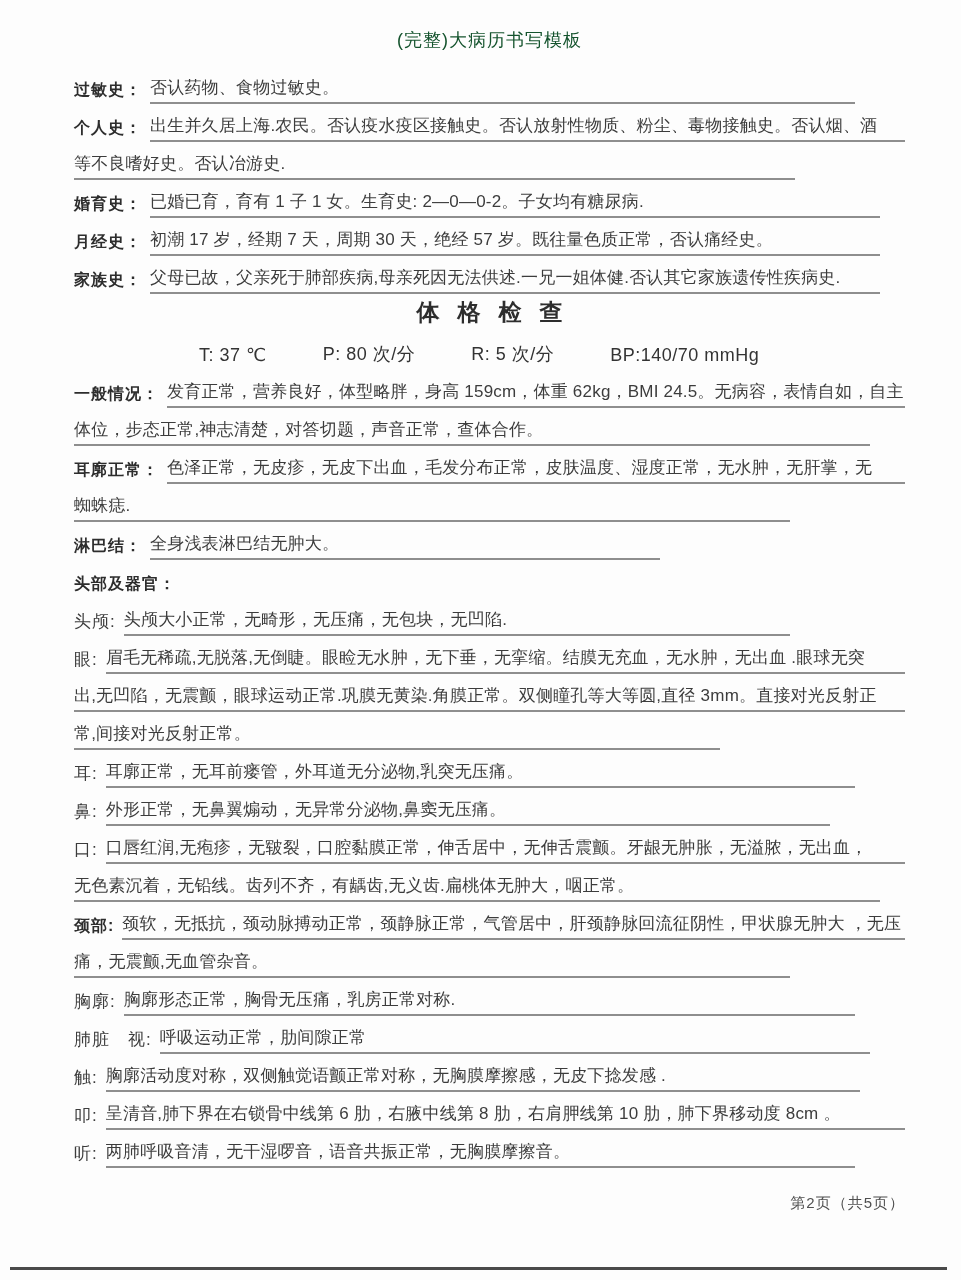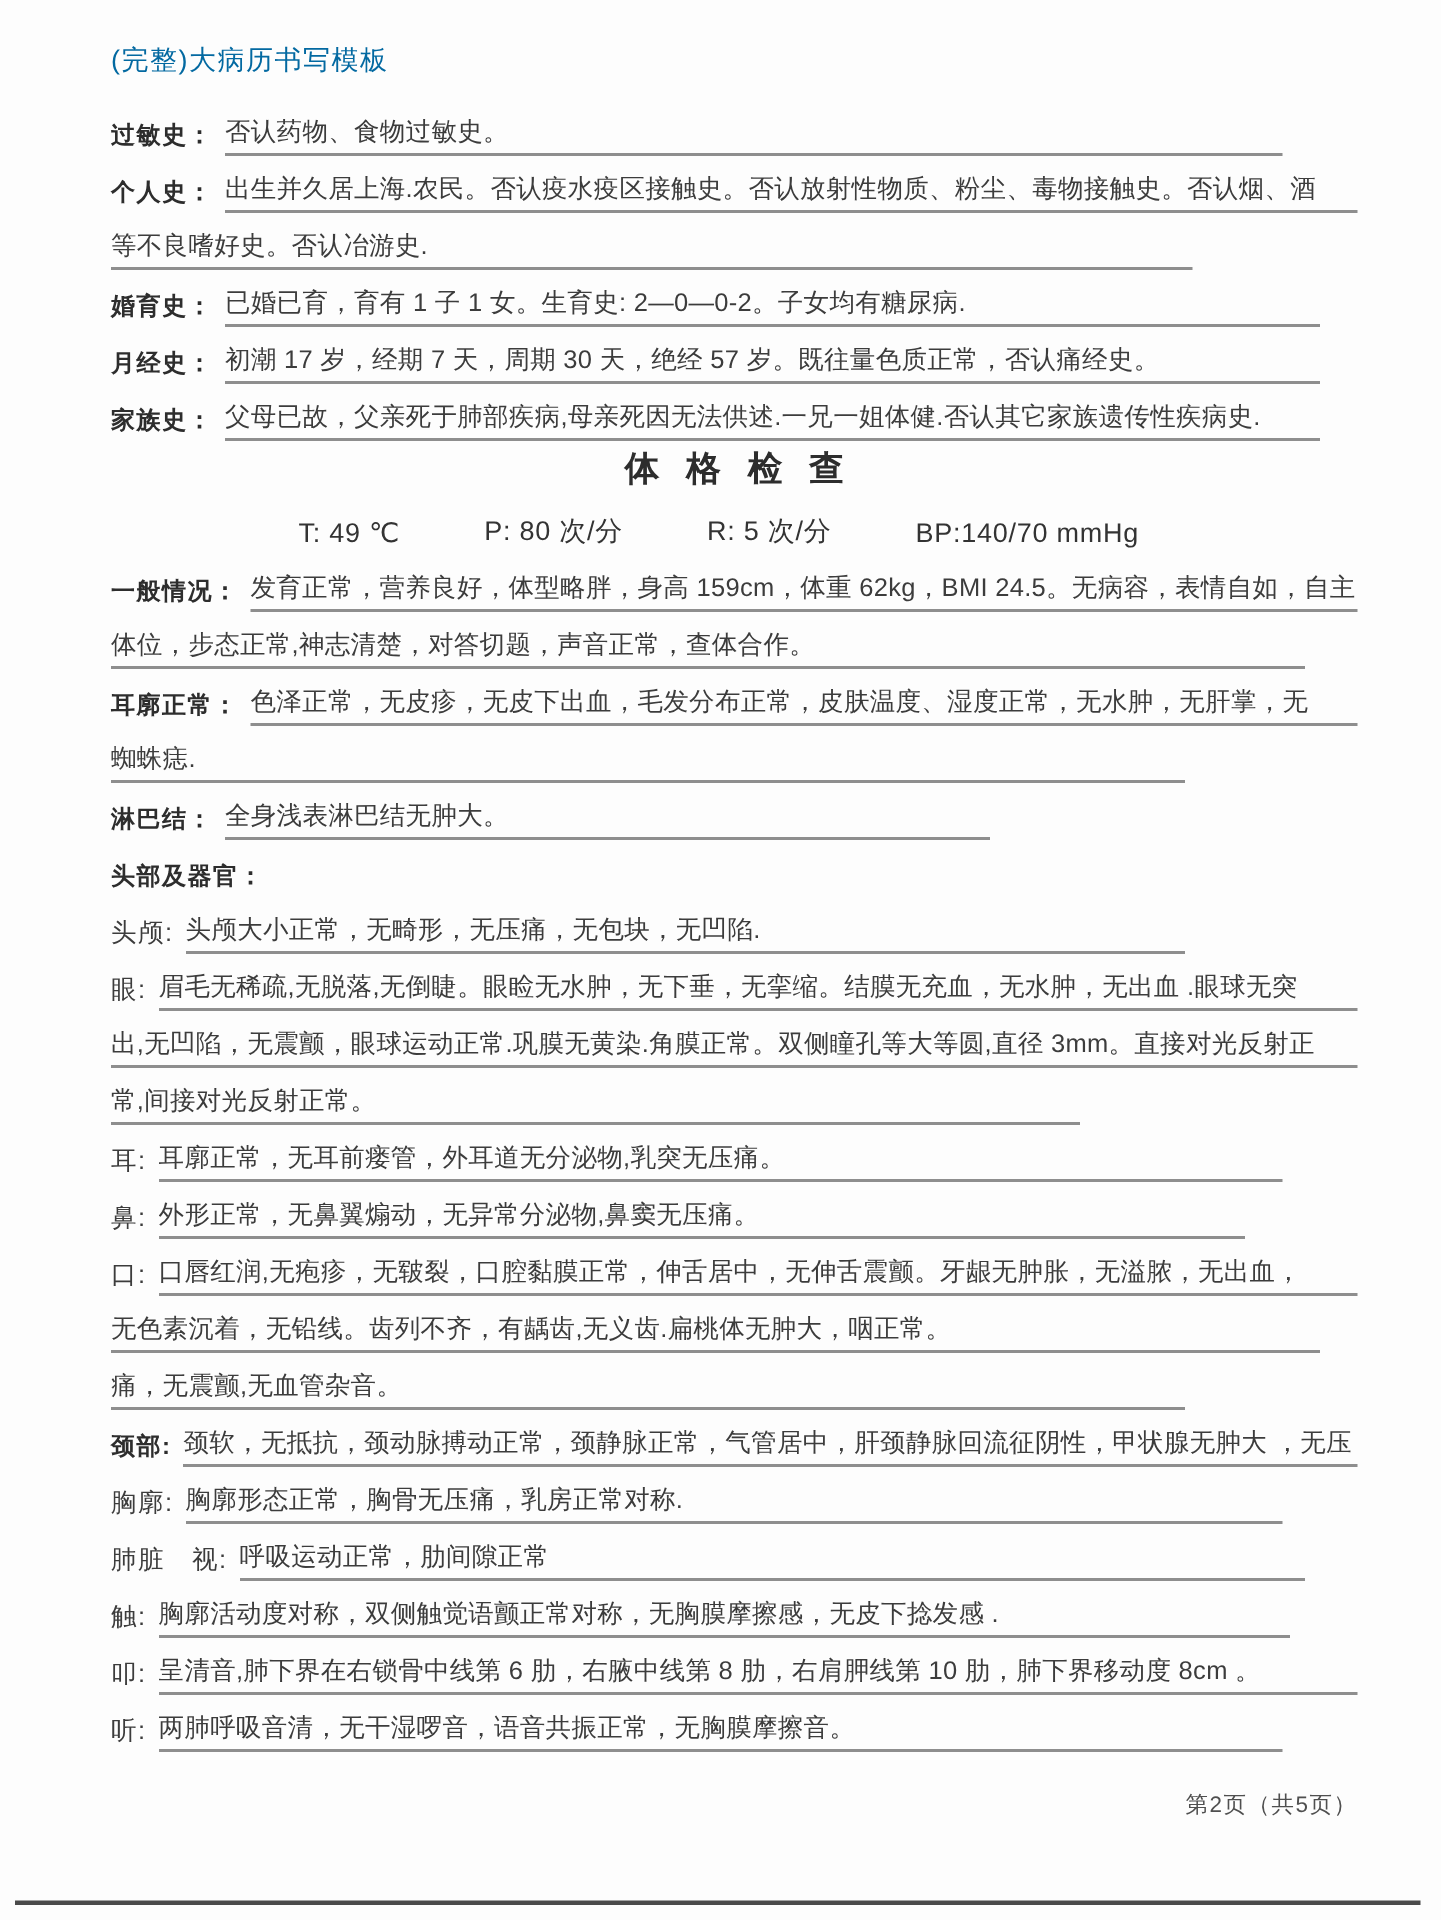--- a/index.html
+++ b/index.html
@@ -4,21 +4,21 @@
 <style>
   html,body{margin:0;padding:0;background:#ffffff;}
   .page{
     width:961px;height:1280px;position:relative;margin:0 auto;
     background:#fdfdfd;color:#3c3c3c;
     font-family:"Liberation Sans","DejaVu Sans",sans-serif;
     overflow:hidden;
   }
   .content{position:absolute;top:0;left:0;right:0;padding:28px 56px 0 74px;}
   .doc-header{
-    text-align:left;color:#0369a1;font-size:18px;line-height:24px;
+    text-align:center;color:#14532d;font-size:18px;line-height:24px;
     margin-bottom:14px;letter-spacing:1px;
   }
   .row{height:38px;display:flex;align-items:flex-end;}
   .lbl{
     font-weight:bold;color:#2d2d2d;font-size:16px;white-space:nowrap;
     padding:0 8px 3px 0;letter-spacing:1px;
   }
   .lbl.plain{font-weight:normal;color:#3c3c3c;font-size:17px;}
   .txt{
     font-size:17px;line-height:21px;color:#3c3c3c;white-space:nowrap;
@@ -75,21 +75,21 @@
     <div class="row">
       <span class="lbl">家族史：</span>
       <span class="txt fill mr25">父母已故，父亲死于肺部疾病,母亲死因无法供述.一兄一姐体健.否认其它家族遗传性疾病史.</span>
     </div>
 
     <div class="row title-row">
       <span class="exam-title">体格检查</span>
     </div>
 
     <div class="row vitals">
-      <span class="vital">T: 49 ℃</span>
+      <span class="vital">T: 37 ℃</span>
       <span class="vital">P: 80 次/分</span>
       <span class="vital">R: 5 次/分</span>
       <span class="vital">BP:140/70 mmHg</span>
     </div>
 
     <div class="row">
       <span class="lbl">一般情况：</span>
       <span class="txt fill">发育正常，营养良好，体型略胖，身高 159cm，体重 62kg，BMI 24.5。无病容，表情自如，自主</span>
     </div>
     <div class="row">
@@ -141,25 +141,25 @@
 
     <div class="row">
       <span class="lbl plain">口:</span>
       <span class="txt fill">口唇红润,无疱疹，无皲裂，口腔黏膜正常，伸舌居中，无伸舌震颤。牙龈无肿胀，无溢脓，无出血，</span>
     </div>
     <div class="row">
       <span class="txt fill mr25">无色素沉着，无铅线。齿列不齐，有龋齿,无义齿.扁桃体无肿大，咽正常。</span>
     </div>
 
     <div class="row">
-      <span class="txt fill mr115">痛，无震颤,无血管杂音。</span>
+      <span class="lbl">颈部:</span>
+      <span class="txt fill">颈软，无抵抗，颈动脉搏动正常，颈静脉正常，气管居中，肝颈静脉回流征阴性，甲状腺无肿大 ，无压</span>
     </div>
     <div class="row">
-      <span class="lbl">颈部:</span>
-      <span class="txt fill">颈软，无抵抗，颈动脉搏动正常，颈静脉正常，气管居中，肝颈静脉回流征阴性，甲状腺无肿大 ，无压</span>
+      <span class="txt fill mr115">痛，无震颤,无血管杂音。</span>
     </div>
 
 
     <div class="row">
       <span class="lbl plain">胸廓:</span>
       <span class="txt fill mr50">胸廓形态正常，胸骨无压痛，乳房正常对称.</span>
     </div>
 
     <div class="row">
       <span class="lbl plain">肺脏　视:</span>

